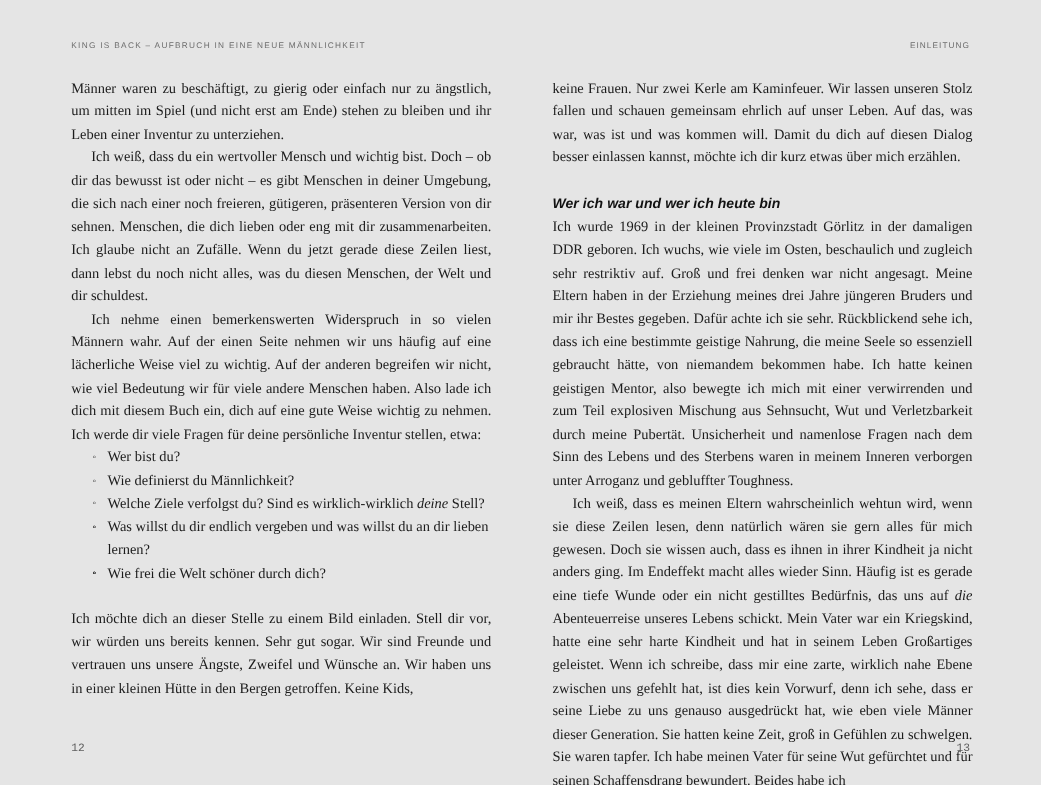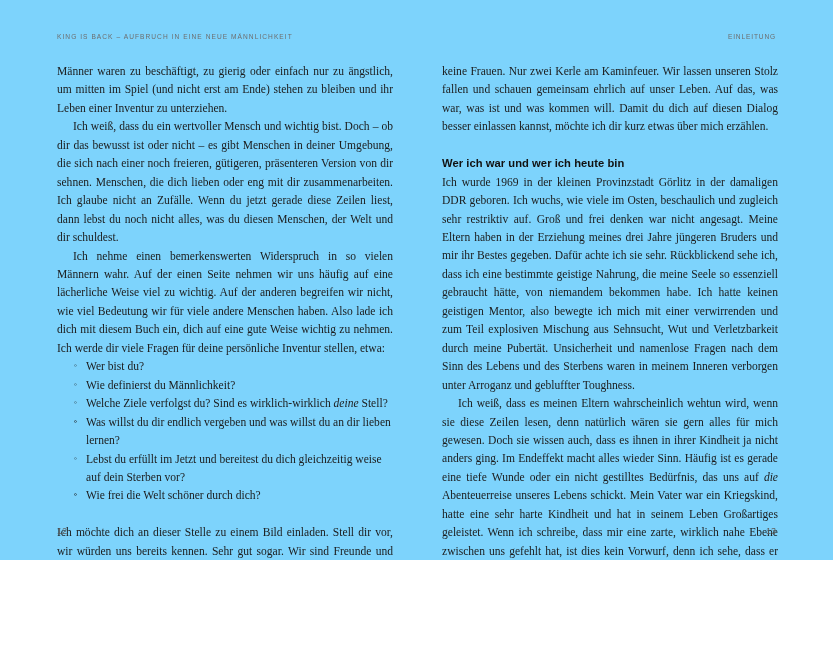--- a/index.html
+++ b/index.html
@@ -3,22 +3,22 @@
 <meta charset="utf-8">
 <style>
   html, body {
     margin: 0;
     padding: 0;
     background: #ffffff;
   }
   .page {
     position: relative;
     width: 833px;
-    height: 560px;
-    background: #7dd3fc;
+    height: 628px;
+    background: #e5e5e5;
     box-sizing: border-box;
     overflow: hidden;
     font-family: "Liberation Serif", "DejaVu Serif", serif;
     color: #1b1b1b;
   }
 
   
   .running-head {
     position: absolute;
     top: 33px;
@@ -96,31 +96,32 @@
     line-height: 18.45px;
     color: #1b1b1b;
   }
 
   
   h2.section-heading {
     margin: 0 0 0 0;
     padding-top: 18.4px;
     font-family: "Liberation Sans", "DejaVu Sans", sans-serif;
     font-weight: bold;
+    font-style: italic;
     font-size: 11.2px;
     line-height: 18.45px;
     letter-spacing: 0.05px;
     color: #111111;
   }
 
   
   .folio {
     position: absolute;
     bottom: 24px;
-    font-family: Liberation Sans, sans-serif;
+    font-family: Liberation Mono, monospace;
     font-size: 9px;
     color: #5e5e5e;
   }
   .folio.left  { left: 57px; }
   .folio.right { right: 57px; margin-top: 32px; }
 </style>
 </head>
 <body>
 
 <div class="page">
@@ -150,21 +151,21 @@
         <li>
           <span class="marker">◦</span><span>Welche Ziele verfolgst du? Sind es wirklich-wirklich </span><i>deine</i><span> Stell?</span>
         </li>
         <li>
           <span class="marker">◦</span><i></i><span></span>
         </li>
         <li>
           <span class="marker">◦</span><span>Was willst du dir endlich vergeben und was willst du an dir lieben lernen?</span><i></i><span></span>
         </li>
         <li>
-          <span class="marker">◦</span><span>Lebst du erfüllt im Jetzt und bereitest du dich gleichzeitig weise auf dein Sterben vor?</span><i></i><span></span>
+          <span class="marker">◦</span><i></i><span></span>
         </li>
         <li>
           <span class="marker">◦</span><i></i><span></span>
         </li>
         <li>
           <span class="marker">◦</span><span>Wie frei die Welt schöner durch dich?</span><i></i><span></span>
         </li>
       </ul>
 
       <p class="body gap-top">Ich möchte dich an dieser Stelle zu einem Bild einladen. Stell dir vor, wir würden uns bereits kennen. Sehr gut sogar. Wir sind Freunde und vertrauen uns unsere Ängste, Zweifel und Wünsche an. Wir haben uns in einer kleinen Hütte in den Bergen getroffen. Keine Kids,</p>

